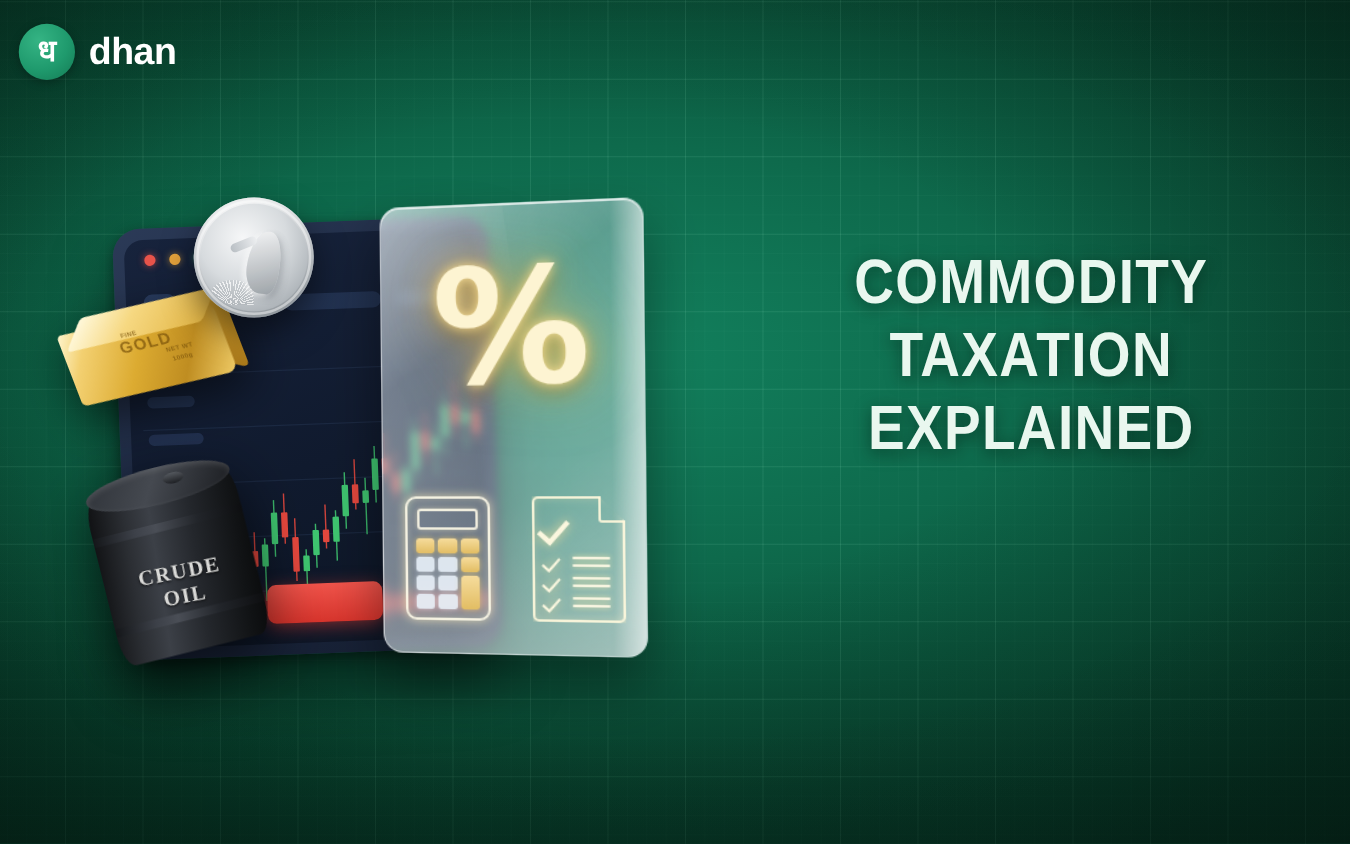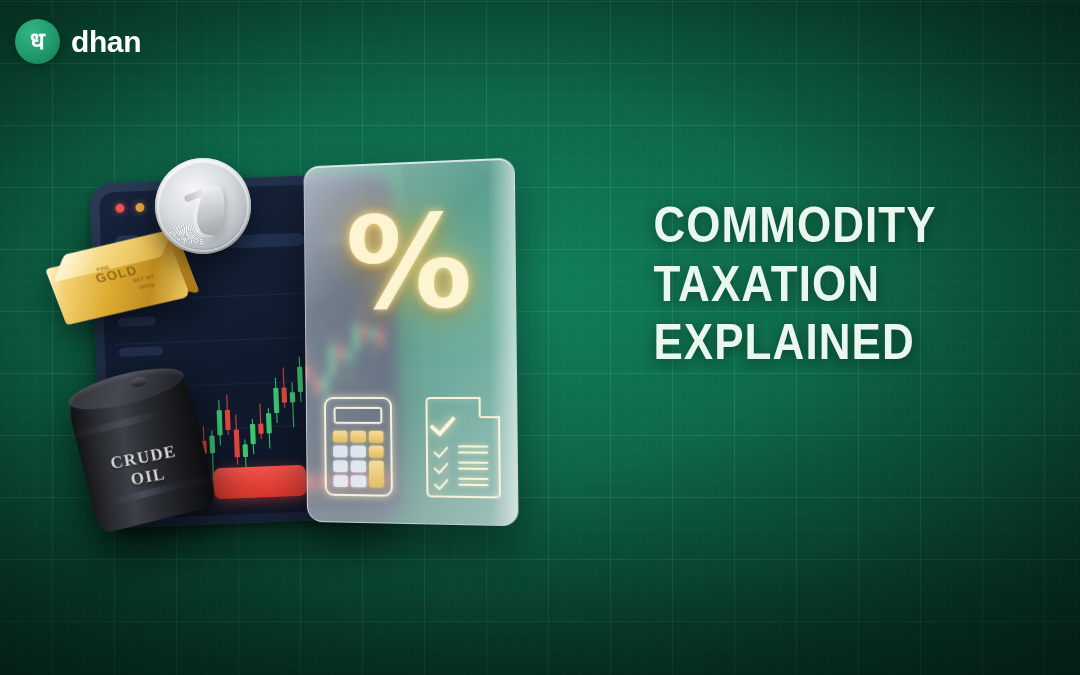--- a/index.html
+++ b/index.html
@@ -41,21 +41,21 @@
   .logo{position:absolute;left:15px;top:19px;display:flex;align-items:center;gap:11px;}
   .logo-mark{width:45px;height:45px;border-radius:50%;
     background:radial-gradient(circle at 36% 30%, #35b484 0%, #1f9a6d 55%, #147a54 100%);
     display:flex;align-items:center;justify-content:center;
     box-shadow:0 2px 8px rgba(0,0,0,.28);}
   .logo-mark span{color:#ffffff;font-size:24px;line-height:1;font-weight:600;
     font-family:"DejaVu Sans","Liberation Sans",sans-serif;margin-top:-2px;}
   .logo-word{color:#ffffff;font-size:30px;font-weight:700;letter-spacing:-.4px;}
 
   
-  .headline{position:absolute;left:630px;top:196px;width:390px;text-align:left;}
+  .headline{position:absolute;left:630px;top:196px;width:390px;text-align:center;}
   .headline .ln{
     color:#e9f7ef;font-weight:800;font-size:50px;line-height:1.17;
     letter-spacing:1.2px;text-transform:uppercase;
     transform:scaleX(.88);transform-origin:center;
     text-shadow:0 3px 14px rgba(0,30,18,.55);
     white-space:nowrap;
   }
 
   
   .art{position:absolute;left:60px;top:150px;width:500px;height:430px;}

